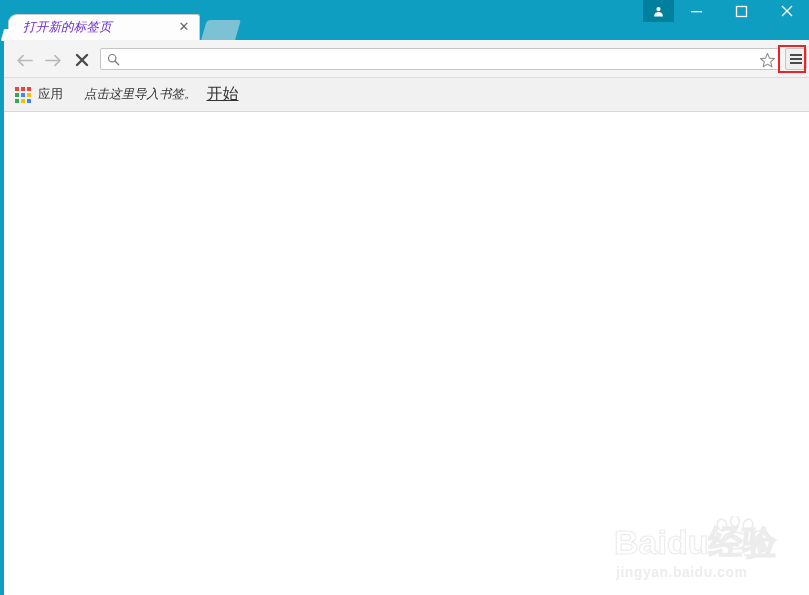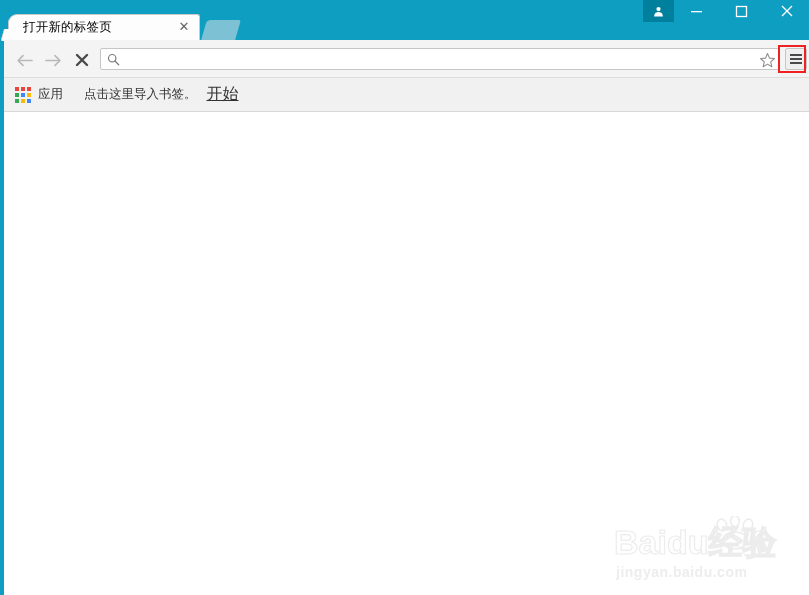--- a/index.html
+++ b/index.html
@@ -63,23 +63,24 @@
     background: #fdfdfd;
     border-left: 1px solid #c9c9c9;
     border-bottom-left-radius: 2px;
     transform: skewX(-16deg);
   }
   .tab-title {
     position: absolute;
     left: 14px;
     top: 4px;
     font-size: 12.5px;
-    color: #000000;
+    color: #6d28d9;
     white-space: nowrap;
     letter-spacing: 0.2px;
+    font-style: italic;
   }
   .tab-close {
     position: absolute;
     right: 7px;
     top: 4px;
     width: 16px;
     height: 16px;
     color: #666;
     font-size: 13px;
     line-height: 16px;
@@ -259,20 +260,21 @@
   .bm-label {
     font-size: 12.5px;
     color: #333;
     white-space: nowrap;
   }
   .import-text {
     font-size: 12.5px;
     color: #333;
     margin-left: 17px;
     white-space: nowrap;
+    font-style: italic;
   }
   .start-link {
     font-size: 16px;
     color: #333;
     text-decoration: underline;
     margin-left: 10px;
     cursor: pointer;
     white-space: nowrap;
   }
 

